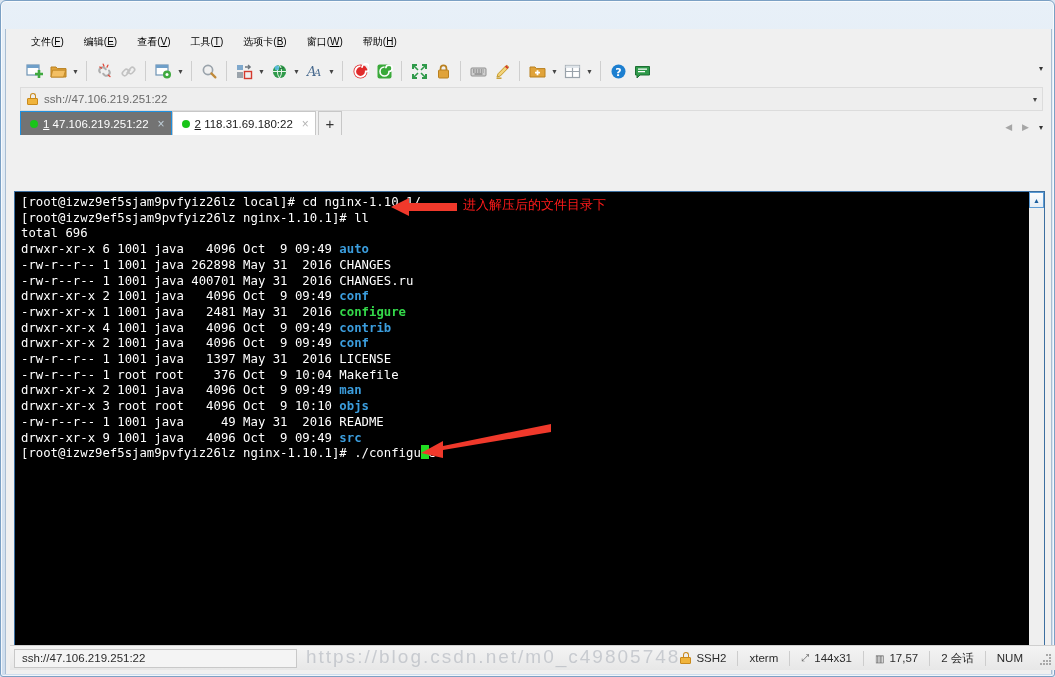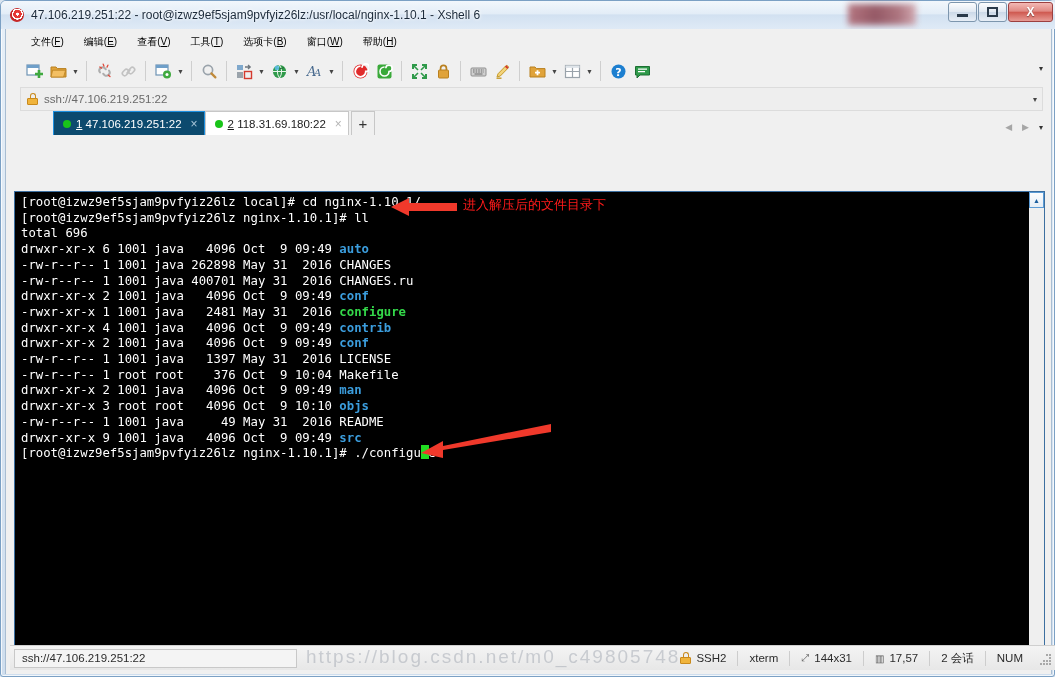--- a/index.html
+++ b/index.html
@@ -132,21 +132,21 @@
   
   #tabstrip {
     height: 24px; display: flex; align-items: flex-end;
     background: #f0f0f0; position: relative; padding-left: 14px;
   }
   .tab {
     height: 24px; display: flex; align-items: center; gap: 5px;
     padding: 0 6px 0 9px; font-size: 11.5px; white-space: nowrap;
     border: 1px solid #c7c7c7; border-bottom: none;
   }
-  .tab.active { background: #0c4a6e; color: #ffffff; border-color: #1e90e0; margin-left: 33px; }
+  .tab.active { background: #737373; color: #ffffff; border-color: #1e90e0; }
   .tab.inactive { background: #ffffff; color: #1a1a1a; }
   .tab .dot { width: 8px; height: 8px; border-radius: 50%; background: #19c419; flex: 0 0 8px; }
   .tab .num { text-decoration: underline; }
   .tab .x { font-size: 12px; opacity: .75; margin-left: 4px; }
   .tab.active .x { color: #dbeefc; }
   .tab.inactive .x { color: #9a9a9a; }
   #tab-add {
     width: 24px; height: 24px; margin-left: 2px;
     background: #f0f0f0; border: 1px solid #c7c7c7; border-bottom: none;
     display: flex; align-items: center; justify-content: center;
@@ -233,36 +233,20 @@
     font-family: "Liberation Sans", sans-serif;
     letter-spacing: 2px; display: flex; align-items: center;
     padding-left: 300px; pointer-events: none; overflow: hidden;
   }
 </style>
 </head>
 <body>
 
 <div id="window">
 
-  <div id="titlebar">
-    <div id="app-icon">
-        <div class="spiral"></div>
-      </div>
-    <div id="title-text">47.106.219.251:22 - root@izwz9ef5sjam9pvfyiz26lz:/usr/local/nginx-1.10.1 - Xshell 6</div>
-    <div id="blur-blob"></div>
-    <div id="winbtns">
-      <div class="winbtn">
-          <span class="min-glyph"></span>
-        </div>
-      <div class="winbtn">
-          <span class="max-glyph"></span>
-        </div>
-      <div class="winbtn close">X</div>
-    </div>
-  </div>
 
   <div id="client">
 
     <div id="menubar">
         <div class="menu-item">文件(<span class="mn">F</span>)</div>
         <div class="menu-item">编辑(<span class="mn">E</span>)</div>
         <div class="menu-item">查看(<span class="mn">V</span>)</div>
         <div class="menu-item">工具(<span class="mn">T</span>)</div>
         <div class="menu-item">选项卡(<span class="mn">B</span>)</div>
         <div class="menu-item">窗口(<span class="mn">W</span>)</div>

